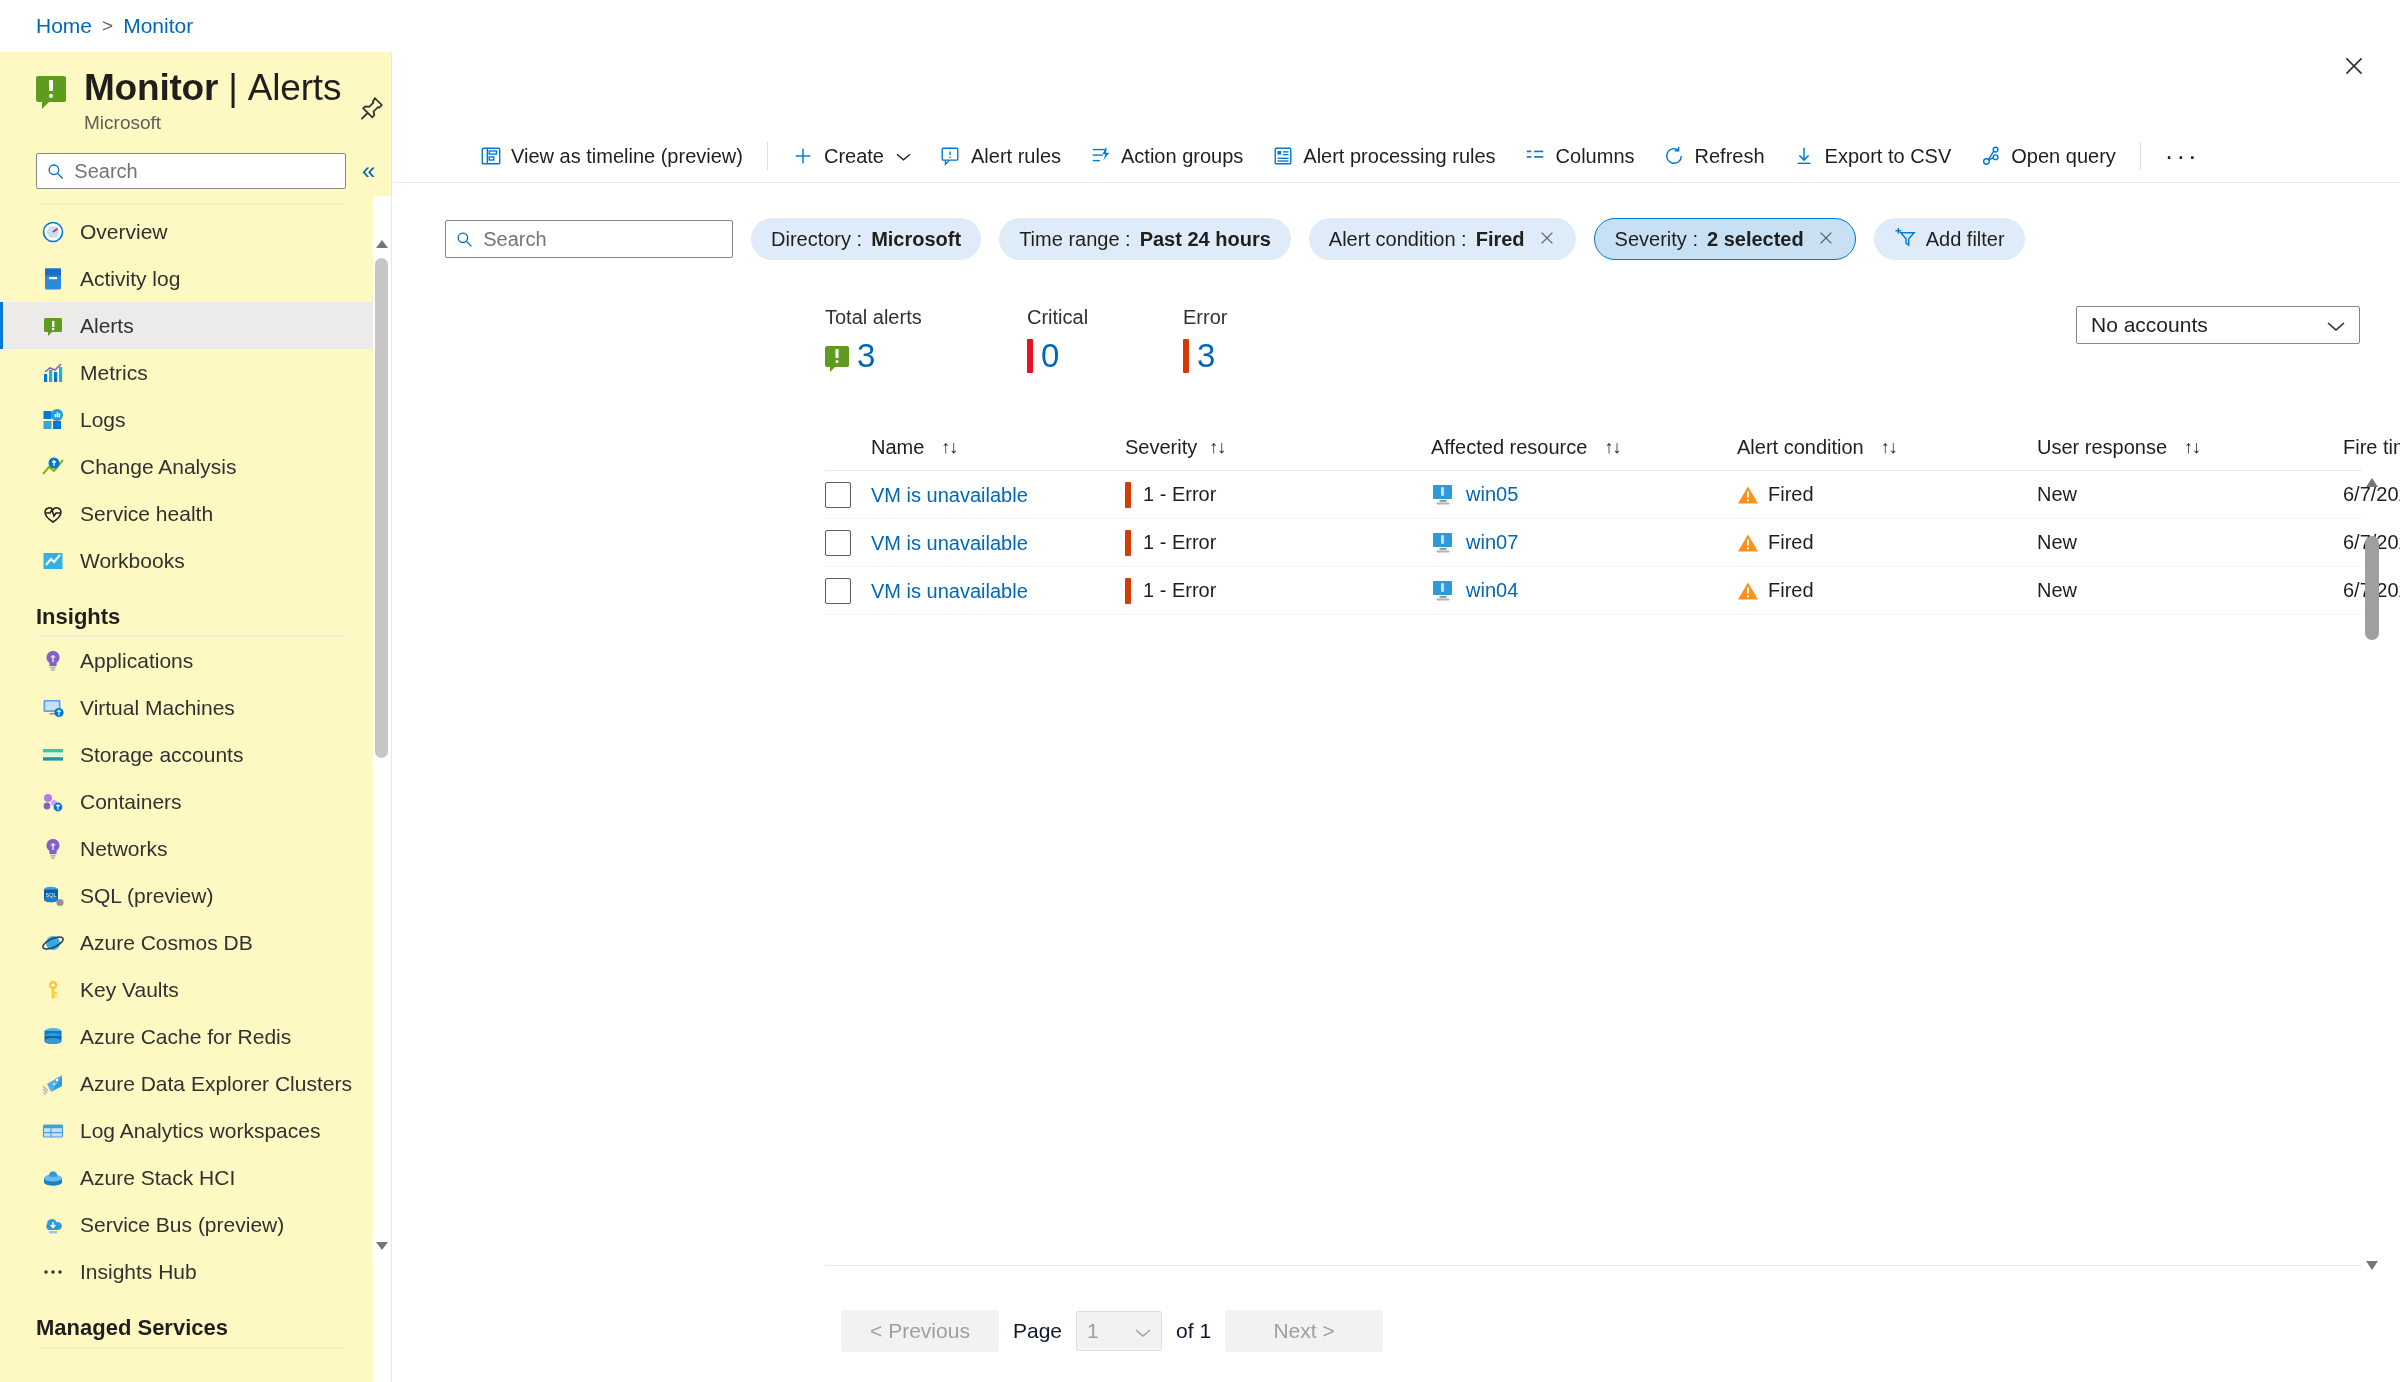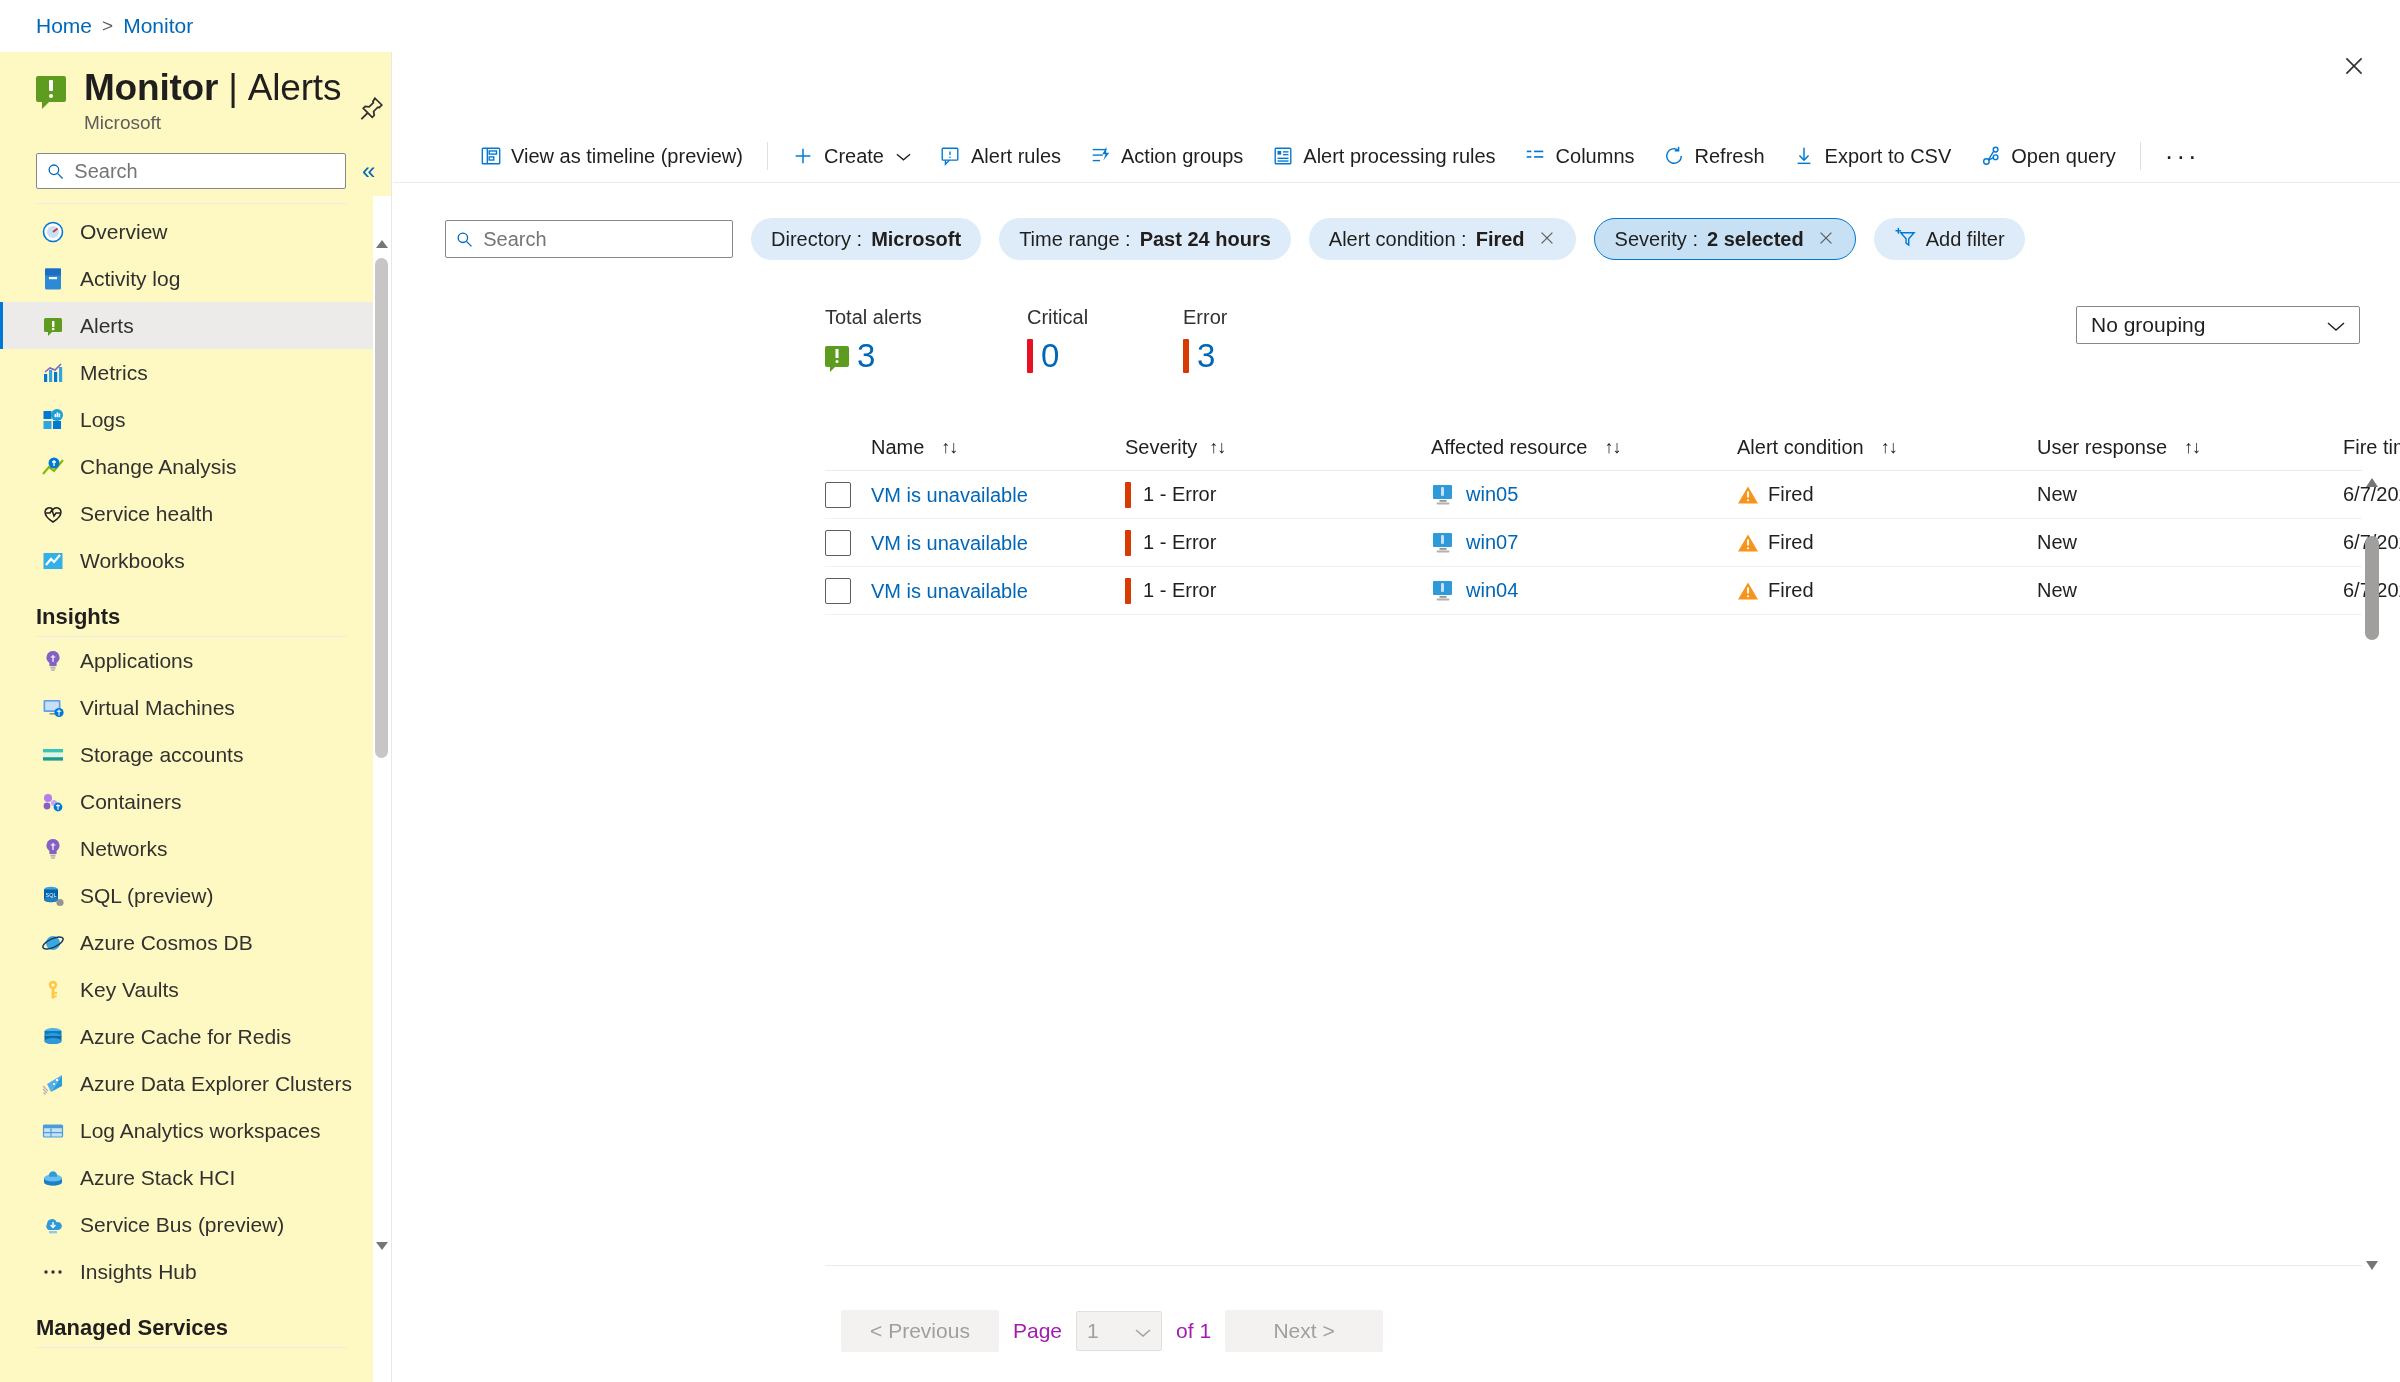--- a/index.html
+++ b/index.html
@@ -258,21 +258,21 @@
   .pager {
     position: absolute; left: 448px; top: 1310px;
     display: flex; align-items: center; gap: 14px;
   }
   .pg-btn {
     height: 42px; min-width: 158px; padding: 0 18px;
     background: #f3f2f1; border: 1px solid #f3f2f1; border-radius: 2px;
     color: #a19f9d; font-size: 21px; display:flex;align-items:center;justify-content:center;
     cursor: default; font-family: inherit;
   }
-  .pg-label { font-size: 21px; color: #a21caf; }
+  .pg-label { font-size: 21px; color: #0f172a; }
   .pg-select {
     width: 86px; height: 40px; background: #f3f2f1; border: 1px solid #e1dfdd;
     border-radius: 2px; display:flex;align-items:center;justify-content:space-between;
     padding: 0 10px; color: #a19f9d; font-size: 21px;
   }
 </style>
 </head>
 <body>
 
 <div class="breadcrumb">
@@ -808,21 +808,21 @@
     <div class="sum-block">
       <div class="sum-label">Error</div>
       <div class="sum-value-row">
         <span class="sev-bar" style="background:#d83b01"></span>
         <span class="sum-num">3</span>
       </div>
     </div>
   </div>
 
   <div class="grouping">
-    <span>No grouping</span>
+    <span>No accounts</span>
     <span>
       <svg width="18" height="11" viewBox="0 0 18 11" fill="none" stroke="#201f1e" stroke-width="1.4">
           <polyline points="1,2 9,9 17,2"></polyline>
         </svg>
     </span>
   </div>
 
   <div class="table">
     <div class="thead">
       <div class="c-check"></div>

